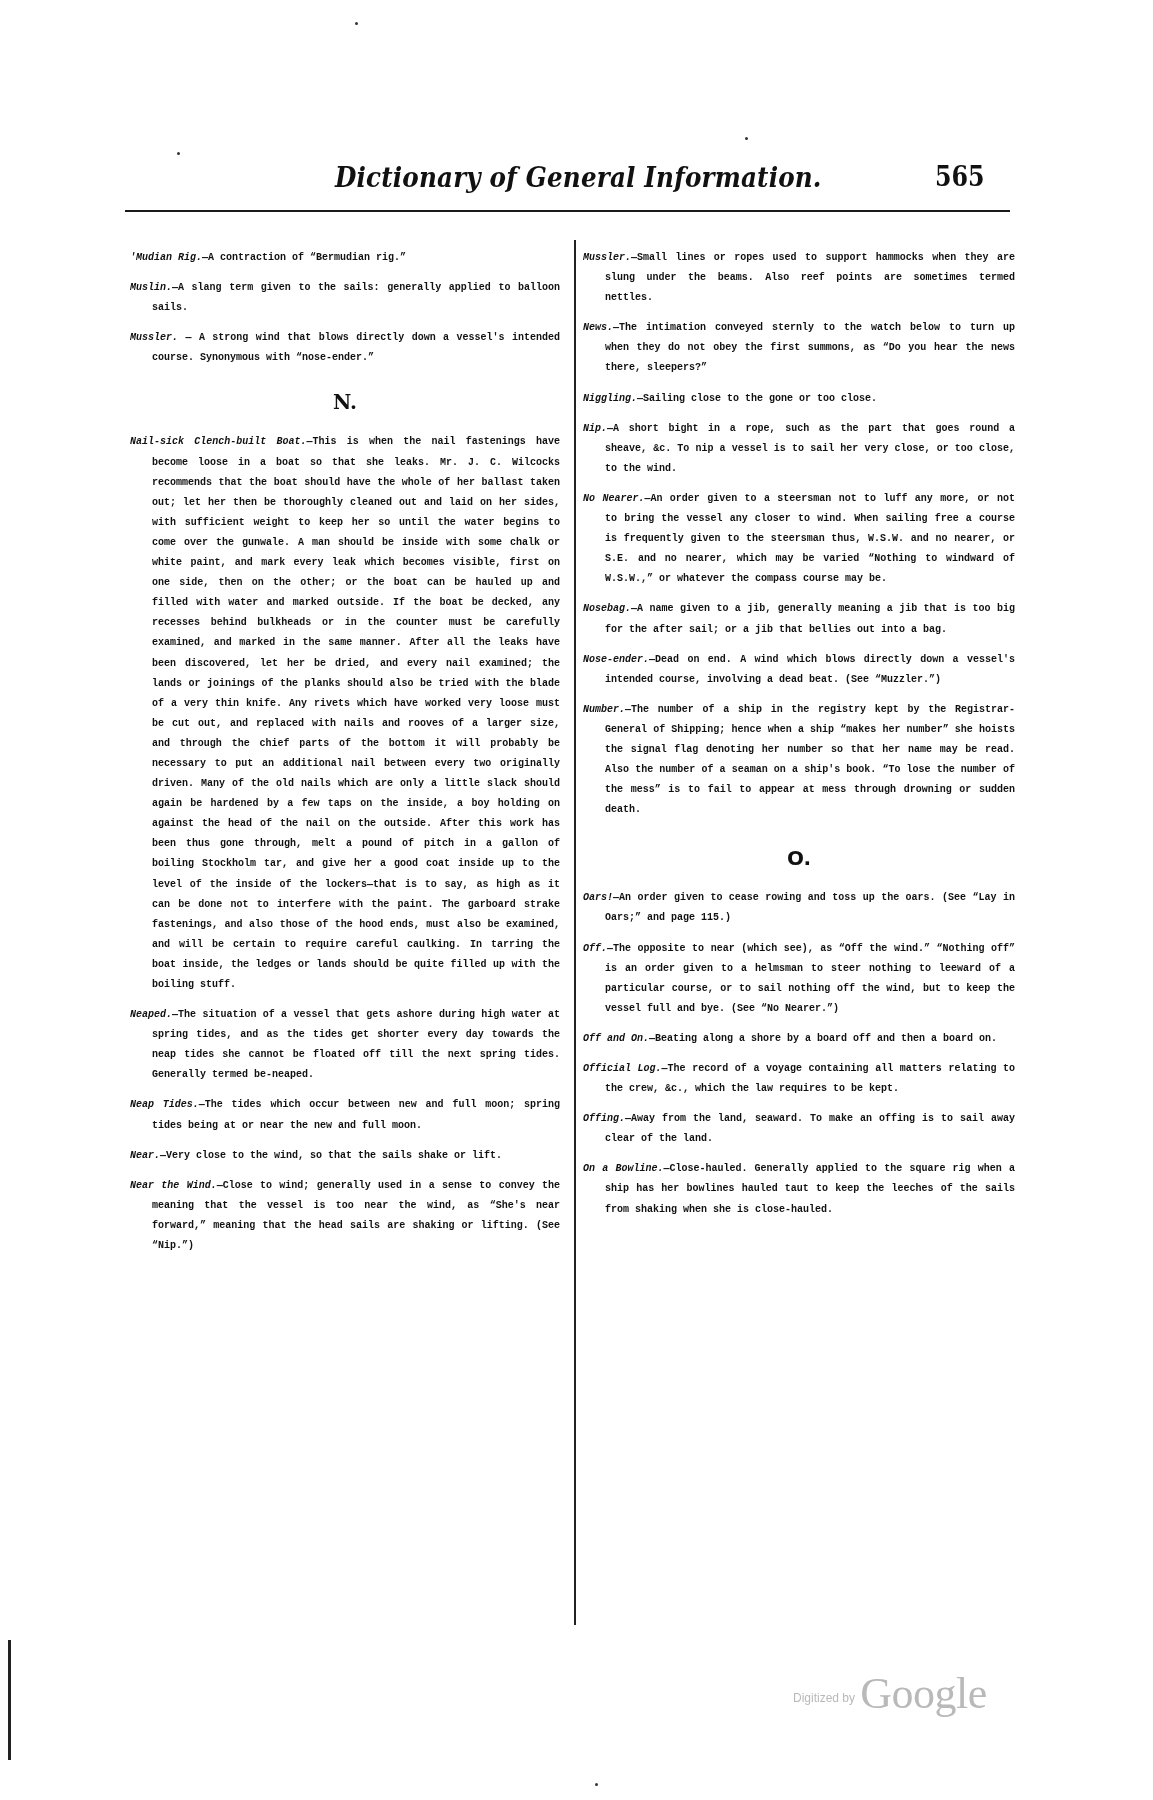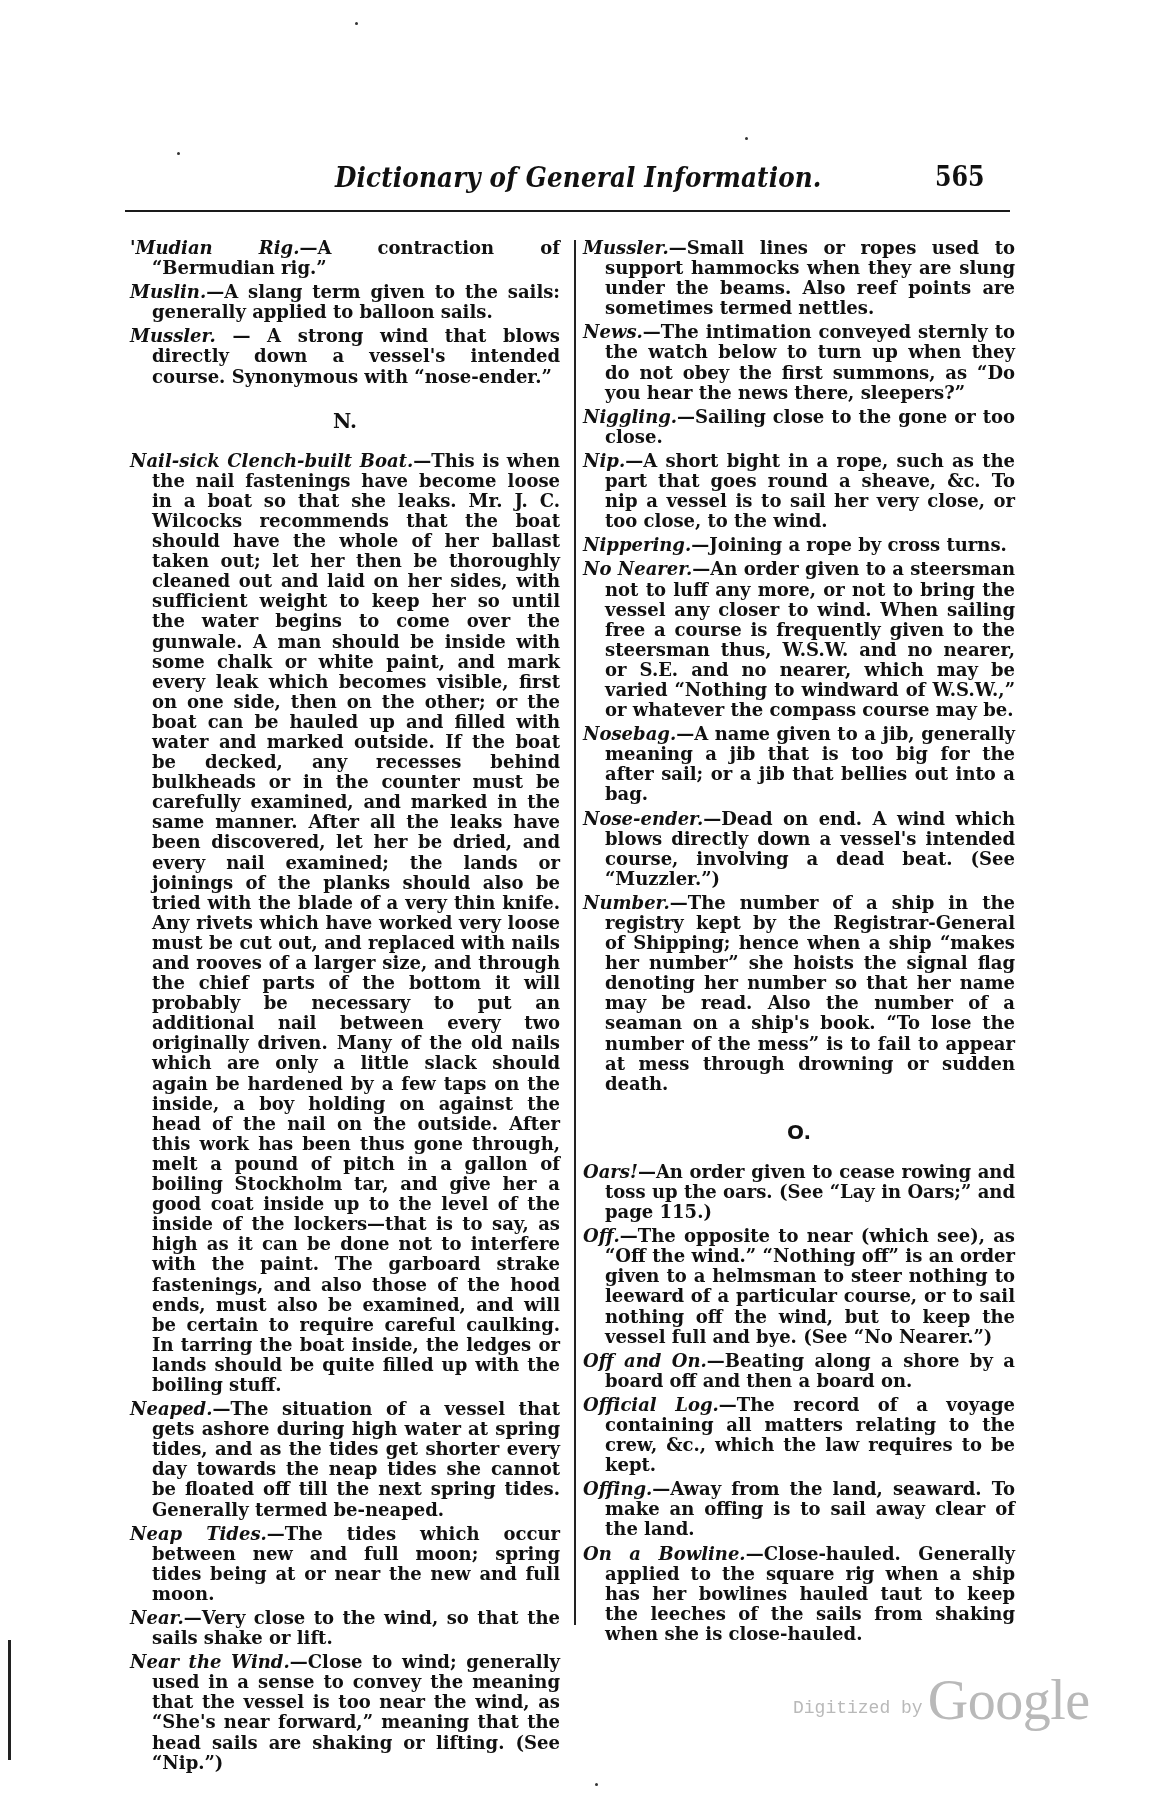--- a/index.html
+++ b/index.html
@@ -5,27 +5,27 @@
     html, body { margin: 0; padding: 0; background: #ffffff; }
     body { width: 1153px; height: 1800px; position: relative; overflow: hidden; font-family: "DejaVu Serif", serif; color: #111; }
     .page-header { position: absolute; left: 130px; top: 155px; width: 880px; height: 50px; }
     .running-title { position: absolute; left: 205px; top: 6px; font-family: "DejaVu Serif", serif; font-style: italic; font-weight: bold; font-size: 28px; letter-spacing: 0.2px; transform: scaleX(0.88); transform-origin: left; white-space: nowrap; }
     .page-number { position: absolute; left: 805px; top: 5px; font-family: "DejaVu Serif", serif; font-weight: bold; font-size: 28px; transform: scaleX(0.85); transform-origin: left; }
     .header-rule { position: absolute; left: 125px; top: 210px; width: 885px; height: 2px; background: #1a1a1a; }
     .column { position: absolute; top: 238px; width: 430px; }
     .col-left { left: 130px; width: 430px; }
     .col-right { left: 583px; width: 432px; }
     .col-divider { position: absolute; left: 574px; top: 240px; width: 1.5px; height: 1385px; background: #222; }
-    .entry { font-size: 18px; line-height: 20.1px; font-weight: bold; text-align: justify; padding-left: 22px; text-indent: -22px; margin: 0 0 4px 0; hyphens: manual; }
+    .entry { font-size: 10px; line-height: 20.1px; font-weight: bold; text-align: justify; padding-left: 22px; text-indent: -22px; margin: 10px 0 4px 0; hyphens: manual; font-family: Liberation Mono, monospace; }
     .entry .term { font-style: italic; font-weight: bold; }
     .section-letter { text-align: center; font-size: 20px; font-weight: bold; margin: 22px 0 18px 0; font-family: "DejaVu Serif", serif; }
     .section-letter.o { font-family: "DejaVu Sans", sans-serif; margin-top: 26px; }
     .watermark { position: absolute; left: 793px; top: 1668px; color: #b9b9b9; white-space: nowrap; }
-    .watermark .small { font-family: Liberation Mono, monospace; font-size: 18px; vertical-align: 6px; }
-    .watermark .big { font-family: "Liberation Serif", serif; font-size: 56px; letter-spacing: -0.5px; }
+    .watermark .small { font-family: Liberation Sans, sans-serif; font-size: 12px; vertical-align: 6px; }
+    .watermark .big { font-family: "Liberation Serif", serif; font-size: 44px; letter-spacing: -0.5px; }
     .speck { position: absolute; width: 3px; height: 3px; background: #333; border-radius: 50%; }
     .left-edge-mark { position: absolute; left: 8px; top: 1640px; width: 3px; height: 120px; background: #222; }
   </style>
 </head>
 <body>
 
 <div class="speck" style="left:355px; top:22px;"></div>
 <div class="speck" style="left:745px; top:137px;"></div>
 <div class="speck" style="left:177px; top:152px;"></div>
 <div class="speck" style="left:595px; top:1783px;"></div>
@@ -50,21 +50,20 @@
   <p class="entry"><span class="term">Neap Tides.</span><span>—The tides which occur between new and full moon; spring tides being at or near the new and full moon.</span></p>
   <p class="entry"><span class="term">Near.</span><span>—Very close to the wind, so that the sails shake or lift.</span></p>
   <p class="entry"><span class="term">Near the Wind.</span><span>—Close to wind; generally used in a sense to convey the meaning that the vessel is too near the wind, as “She's near forward,” meaning that the head sails are shaking or lifting. (See “Nip.”)</span></p>
 </div>
 
 <div class="column col-right">
   <p class="entry"><span class="term">Mussler.</span><span>—Small lines or ropes used to support hammocks when they are slung under the beams. Also reef points are sometimes termed nettles.</span></p>
   <p class="entry"><span class="term">News.</span><span>—The intimation conveyed sternly to the watch below to turn up when they do not obey the first summons, as “Do you hear the news there, sleepers?”</span></p>
   <p class="entry"><span class="term">Niggling.</span><span>—Sailing close to the gone or too close.</span></p>
   <p class="entry"><span class="term">Nip.</span><span>—A short bight in a rope, such as the part that goes round a sheave, &amp;c. To nip a vessel is to sail her very close, or too close, to the wind.</span></p>
-  <p class="entry"><span class="term">Nippering.</span><span>—Joining a rope by cross turns.</span></p>
   <p class="entry"><span class="term">No Nearer.</span><span>—An order given to a steersman not to luff any more, or not to bring the vessel any closer to wind. When sailing free a course is frequently given to the steersman thus, W.S.W. and no nearer, or S.E. and no nearer, which may be varied “Nothing to windward of W.S.W.,” or whatever the compass course may be.</span></p>
   <p class="entry"><span class="term">Nosebag.</span><span>—A name given to a jib, generally meaning a jib that is too big for the after sail; or a jib that bellies out into a bag.</span></p>
   <p class="entry"><span class="term">Nose-ender.</span><span>—Dead on end. A wind which blows directly down a vessel's intended course, involving a dead beat. (See “Muzzler.”)</span></p>
   <p class="entry"><span class="term">Number.</span><span>—The number of a ship in the registry kept by the Registrar-General of Shipping; hence when a ship “makes her number” she hoists the signal flag denoting her number so that her name may be read. Also the number of a seaman on a ship's book. “To lose the number of the mess” is to fail to appear at mess through drowning or sudden death.</span></p>
 
   <div class="section-letter o">O.</div>
 
   <p class="entry"><span class="term">Oars!</span><span>—An order given to cease rowing and toss up the oars. (See “Lay in Oars;” and page 115.)</span></p>
   <p class="entry"><span class="term">Off.</span><span>—The opposite to near (which see), as “Off the wind.” “Nothing off” is an order given to a helmsman to steer nothing to leeward of a particular course, or to sail nothing off the wind, but to keep the vessel full and bye. (See “No Nearer.”)</span></p>
   <p class="entry"><span class="term">Off and On.</span><span>—Beating along a shore by a board off and then a board on.</span></p>

